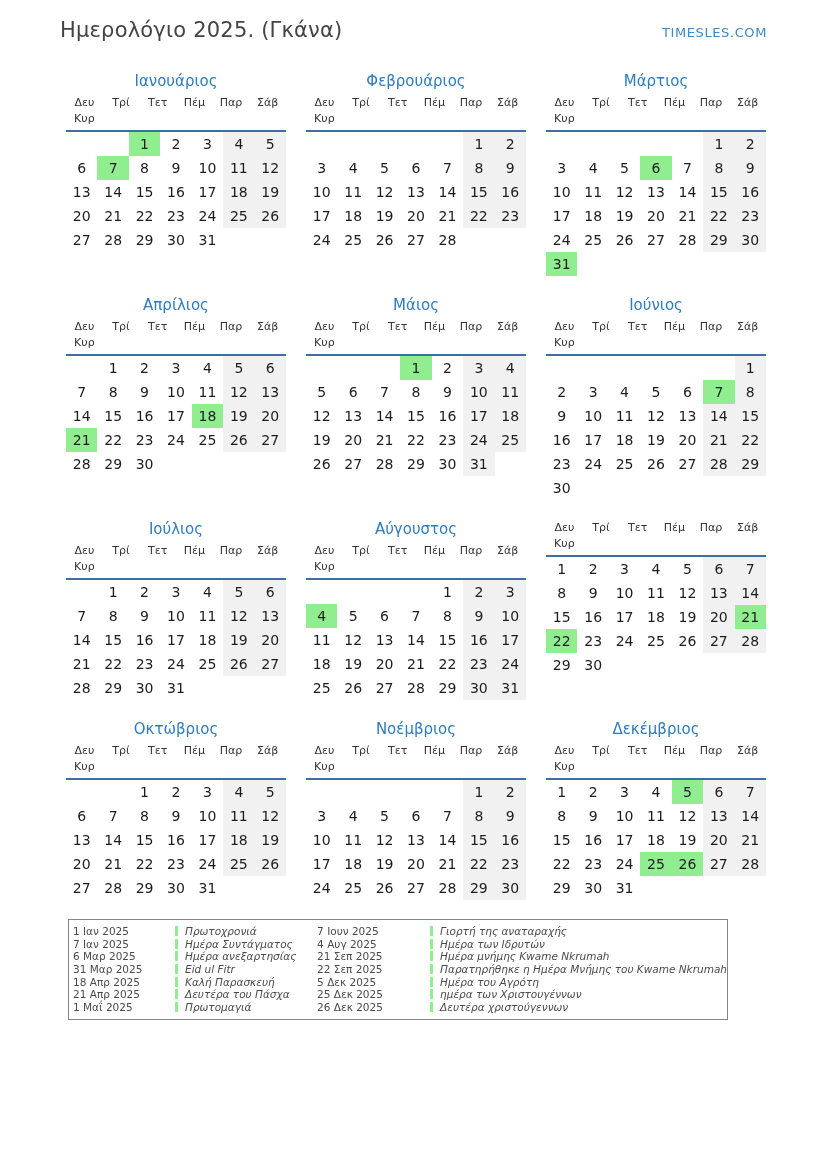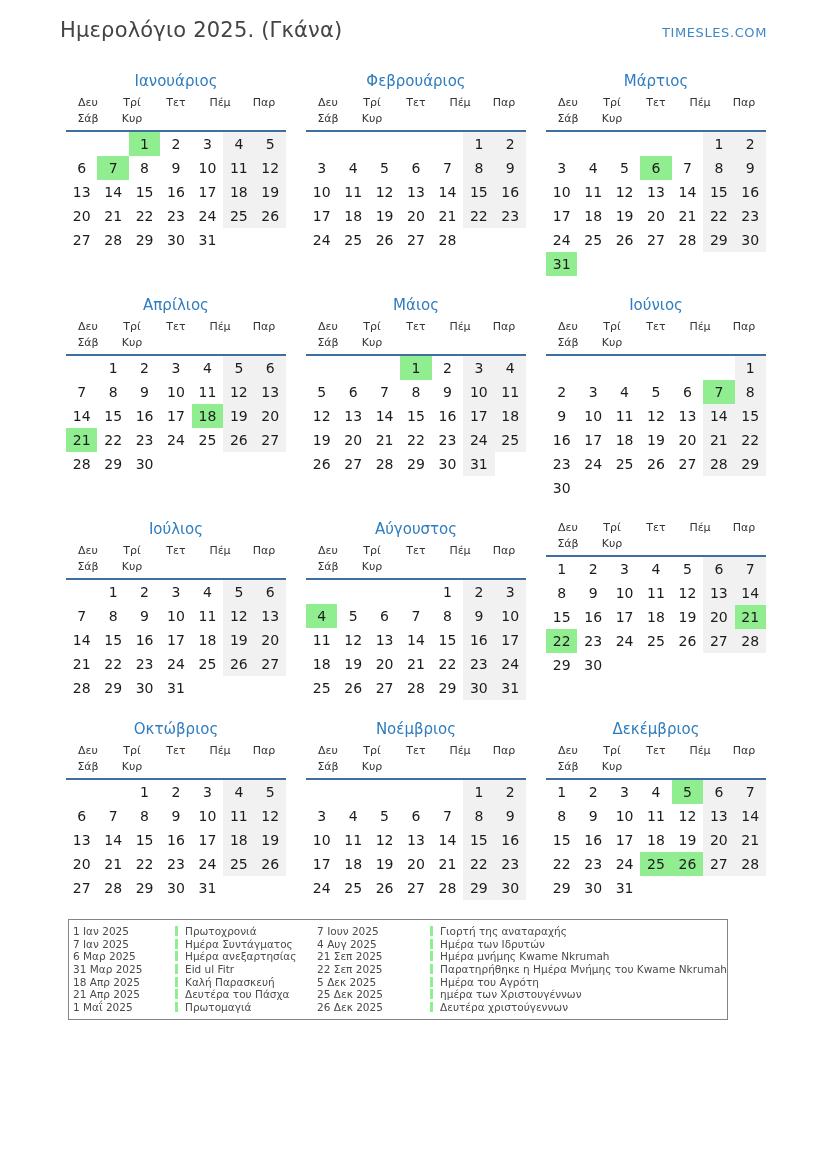--- a/index.html
+++ b/index.html
@@ -15,21 +15,21 @@
   .months-grid{
     margin:30px 0 0 6px;width:694px;
     display:grid;grid-template-columns:repeat(3,220px);
     column-gap:17px;row-gap:26px;align-items:start;gap:20px;
   }
   .month{width:220px;}
   .mtitle{
     text-align:center;color:#2e7cbf;font-size:15px;line-height:18px;margin-bottom:5px;
   }
   .wdrow{
-    display:grid;grid-template-columns:repeat(5,1fr);
+    display:grid;grid-template-columns:repeat(6,1fr);
     border-bottom:2px solid #3f6f9f;padding-bottom:3px;
   }
   .wd{
     text-align:center;font-size:11px;color:#333;line-height:16px;
   }
   .days{display:grid;grid-template-columns:repeat(7,1fr);}
   .cell{
     height:24px;line-height:24px;text-align:center;font-size:14px;color:#1c1c1c;
   }
   .cell.we{background:#f1f1f1;}
@@ -42,21 +42,21 @@
   .hcol.left{width:250px;}
   .hcol.right{flex:1;}
   .hrow{display:flex;align-items:center;height:12.6px;}
   .hdate{font-size:10.5px;color:#4a4a4a;white-space:nowrap;}
   .left .hdate{width:102px;}
   .right .hdate{width:113px;}
   .htick{
     display:inline-block;width:3px;height:10px;background:#90ee90;
     margin-right:7px;flex:none;
   }
-  .hname{font-size:10.5px;color:#4a4a4a;white-space:nowrap;}
+  .hname{font-size:10.5px;color:#4a4a4a;white-space:nowrap;font-style:italic;}
 </style>
 </head>
 <body>
 
 <div class="page">
 
   <div class="topbar">
     <div class="page-title">Ημερολόγιο 2025. (Γκάνα)</div>
     <a class="site-link" href="#">TIMESLES.COM</a>
   </div>

